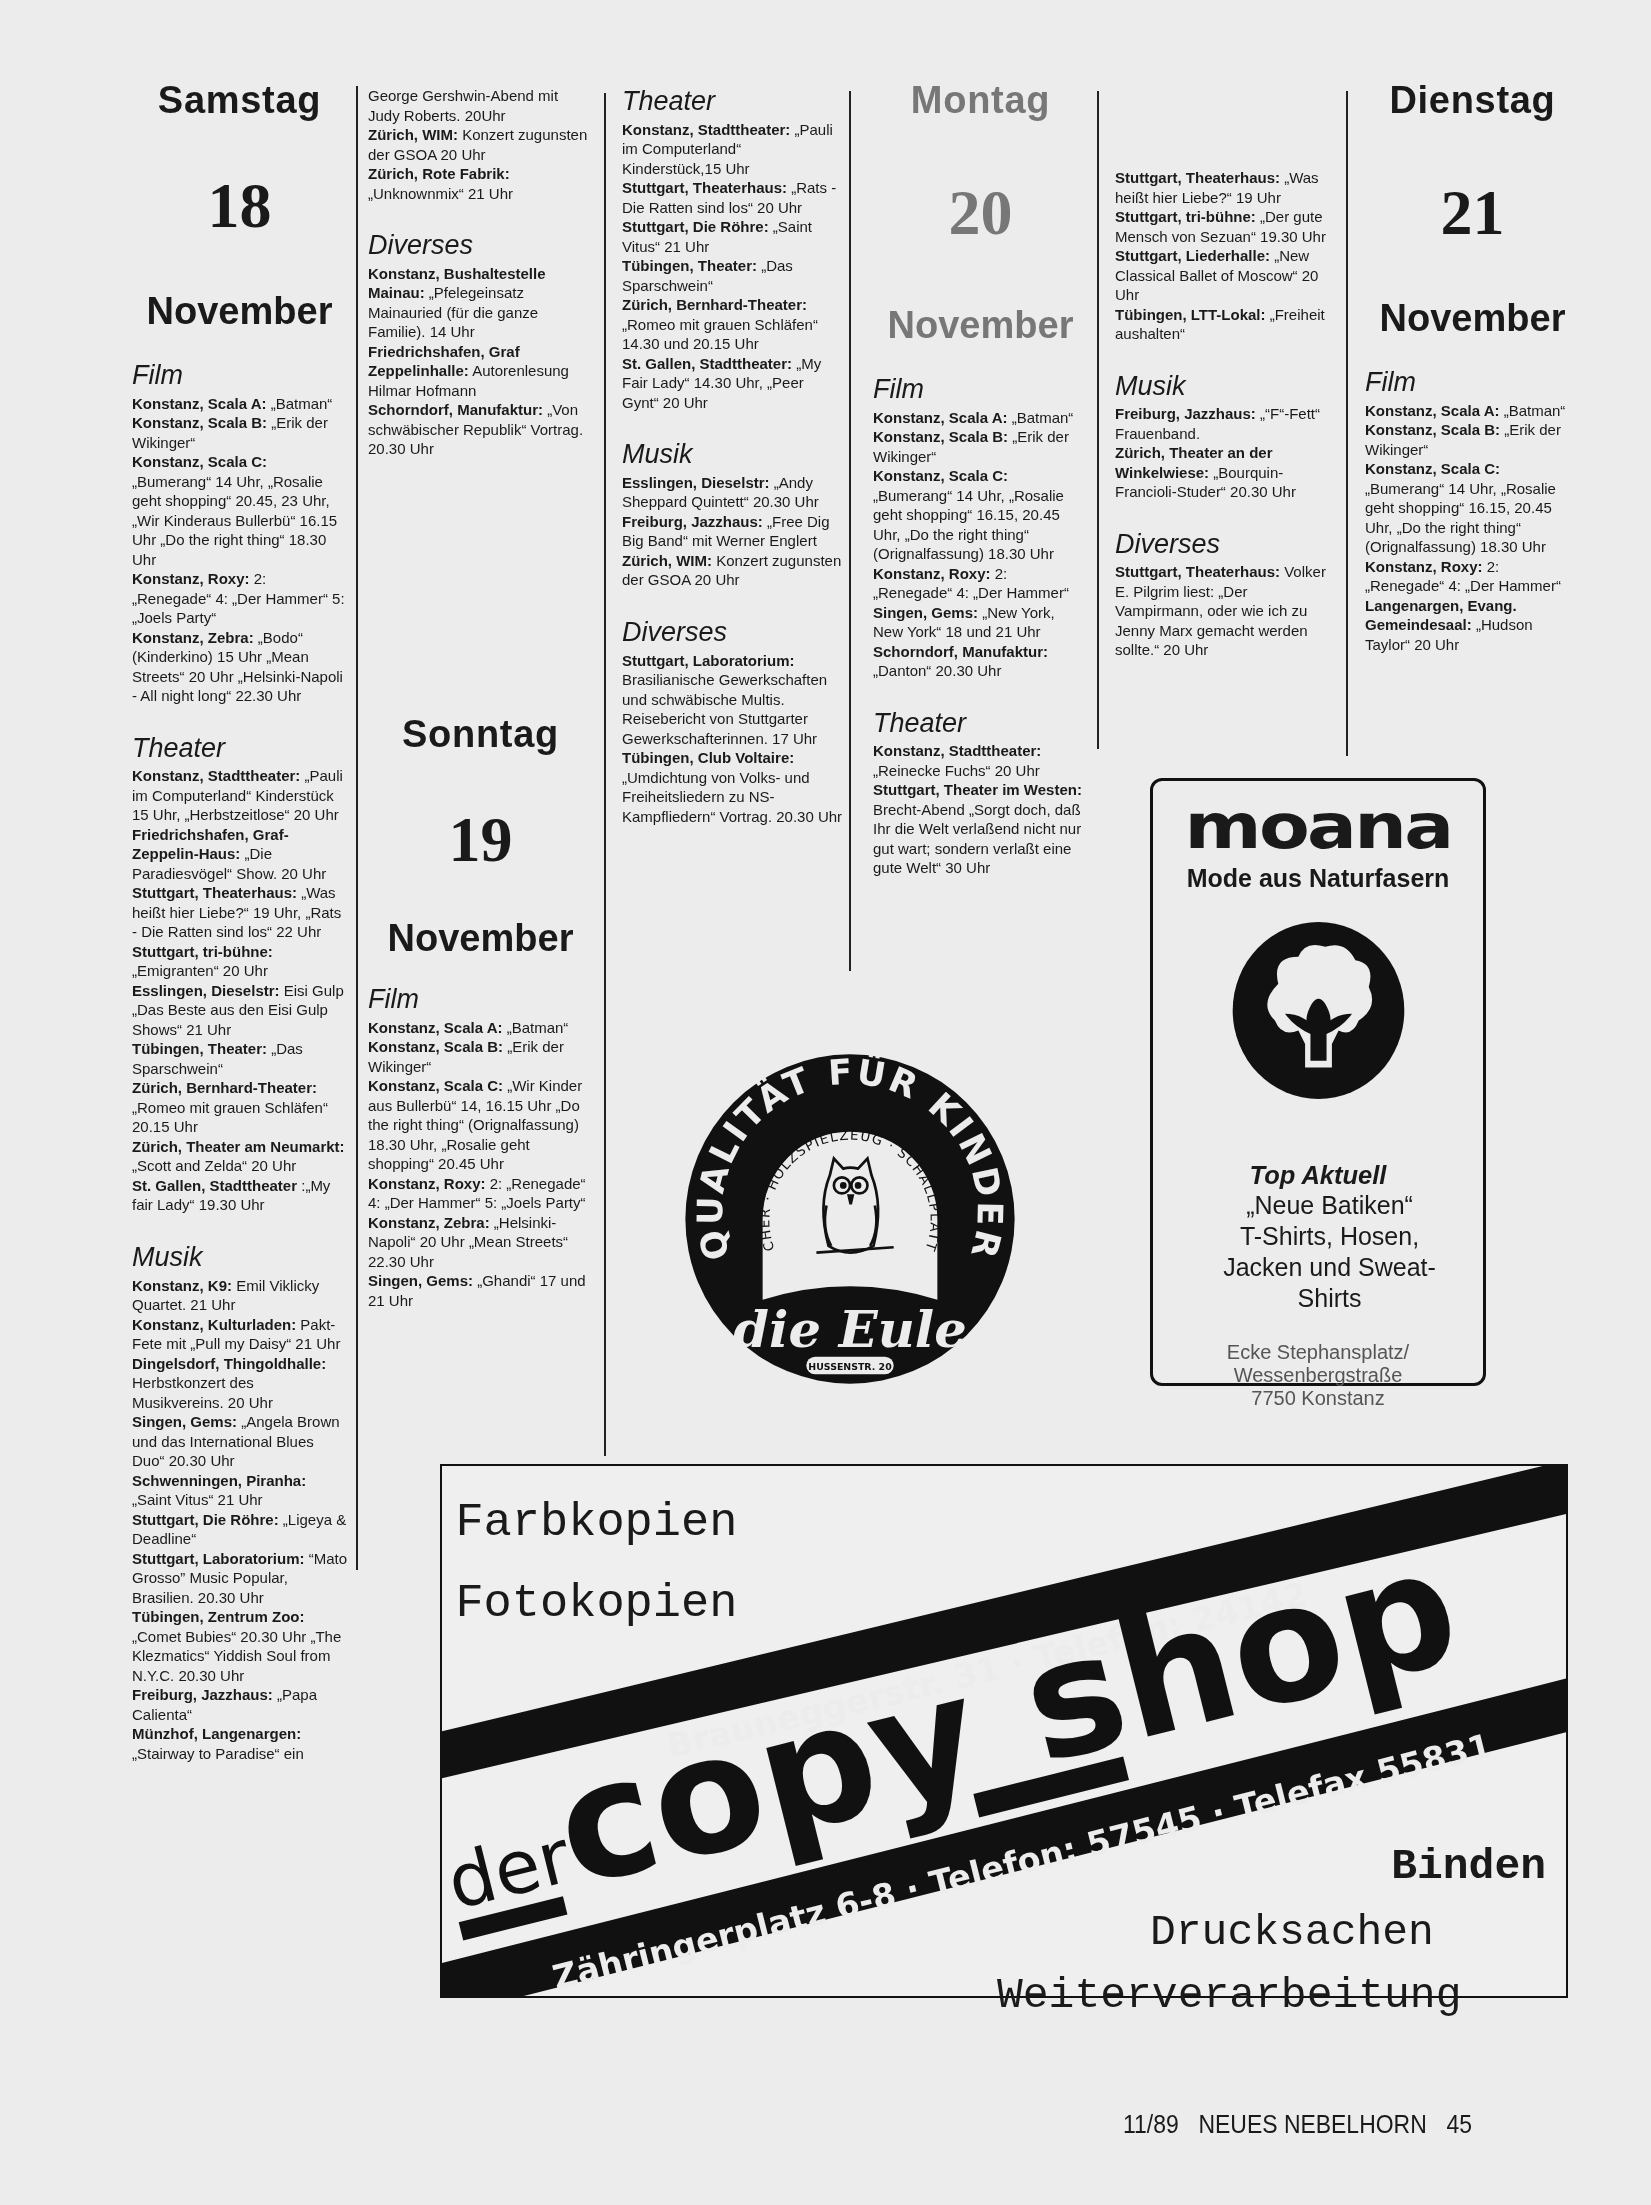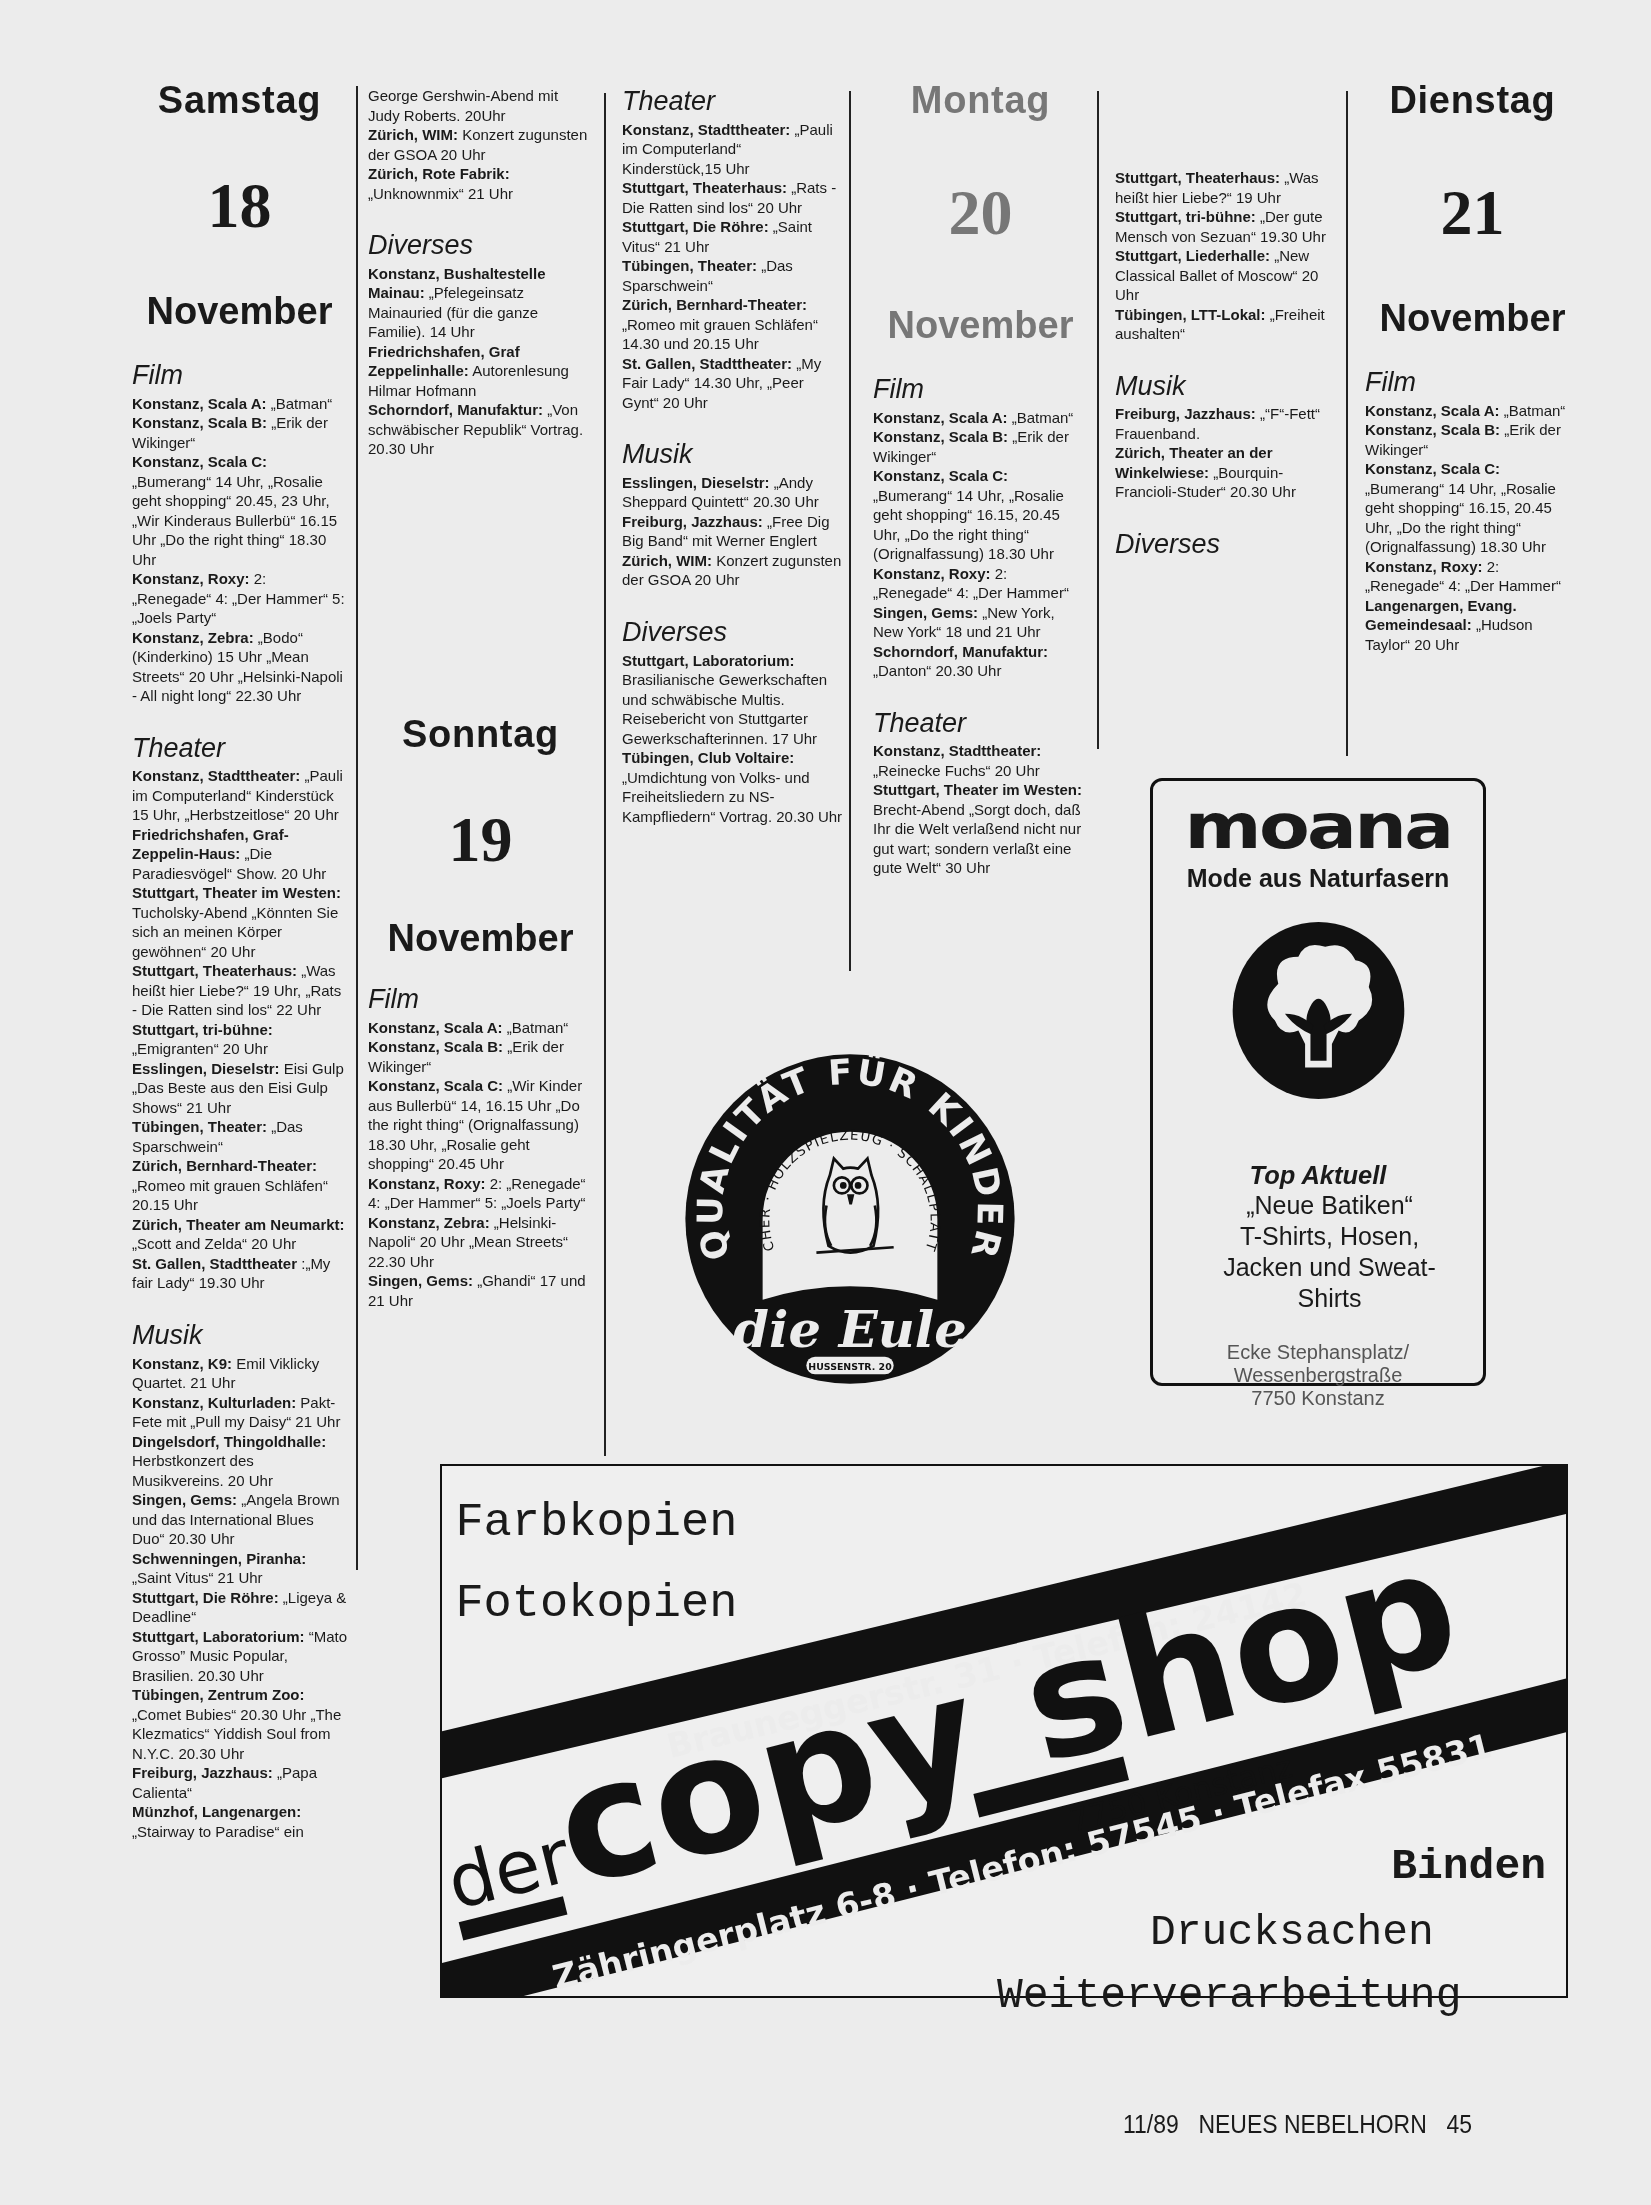--- a/index.html
+++ b/index.html
@@ -63,21 +63,20 @@
     <div style="margin-top:27px;">
         <div class="cat first">Film</div>
         <p class="entry entries-p"><b>Konstanz, Scala A:</b><span> „Batman“</span></p>
         <p class="entry entries-p"><b>Konstanz, Scala B:</b><span> „Erik der Wikinger“</span></p>
         <p class="entry entries-p"><b>Konstanz, Scala C:</b><span> „Bumerang“ 14 Uhr, „Rosalie geht shopping“ 20.45, 23 Uhr, „Wir Kinderaus Bullerbü“ 16.15 Uhr „Do the right thing“ 18.30 Uhr</span></p>
         <p class="entry entries-p"><b>Konstanz, Roxy:</b><span> 2: „Renegade“ 4: „Der Hammer“ 5: „Joels Party“</span></p>
         <p class="entry entries-p"><b>Konstanz, Zebra:</b><span> „Bodo“ (Kinderkino) 15 Uhr „Mean Streets“ 20 Uhr „Helsinki-Napoli - All night long“ 22.30 Uhr</span></p>
         <div class="cat">Theater</div>
         <p class="entry entries-p"><b>Konstanz, Stadttheater:</b><span> „Pauli im Computerland“ Kinderstück 15 Uhr, „Herbstzeitlose“ 20 Uhr</span></p>
         <p class="entry entries-p"><b>Friedrichshafen, Graf-Zeppelin-Haus:</b><span> „Die Paradiesvögel“ Show. 20 Uhr</span></p>
-        <p class="entry entries-p"><b>Stuttgart, Theater im Westen:</b><span> Tucholsky-Abend „Könnten Sie sich an meinen Körper gewöhnen“ 20 Uhr</span></p>
         <p class="entry entries-p"><b>Stuttgart, Theaterhaus:</b><span> „Was heißt hier Liebe?“ 19 Uhr, „Rats - Die Ratten sind los“ 22 Uhr</span></p>
         <p class="entry entries-p"><b>Stuttgart, tri-bühne:</b><span> „Emigranten“ 20 Uhr</span></p>
         <p class="entry entries-p"><b>Esslingen, Dieselstr:</b><span> Eisi Gulp „Das Beste aus den Eisi Gulp Shows“ 21 Uhr</span></p>
         <p class="entry entries-p"><b>Tübingen, Theater:</b><span> „Das Sparschwein“</span></p>
         <p class="entry entries-p"><b>Zürich, Bernhard-Theater:</b><span> „Romeo mit grauen Schläfen“ 20.15 Uhr</span></p>
         <p class="entry entries-p"><b>Zürich, Theater am Neumarkt:</b><span> „Scott and Zelda“ 20 Uhr</span></p>
         <p class="entry entries-p"><b>St. Gallen, Stadttheater</b><span> :„My fair Lady“ 19.30 Uhr</span></p>
         <div class="cat">Musik</div>
         <p class="entry entries-p"><b>Konstanz, K9:</b><span> Emil Viklicky Quartet. 21 Uhr</span></p>
         <p class="entry entries-p"><b>Konstanz, Kulturladen:</b><span> Pakt-Fete mit „Pull my Daisy“ 21 Uhr</span></p>
@@ -162,20 +161,21 @@
   <div class="col" style="left:1115px; top:168px; width:222px;">
     <div>
         <p class="entry entries-p"><b>Stuttgart, Theaterhaus:</b><span> „Was heißt hier Liebe?“ 19 Uhr</span></p>
         <p class="entry entries-p"><b>Stuttgart, tri-bühne:</b><span> „Der gute Mensch von Sezuan“ 19.30 Uhr</span></p>
         <p class="entry entries-p"><b>Stuttgart, Liederhalle:</b><span> „New Classical Ballet of Moscow“ 20 Uhr</span></p>
         <p class="entry entries-p"><b>Tübingen, LTT-Lokal:</b><span> „Freiheit aushalten“</span></p>
         <div class="cat">Musik</div>
         <p class="entry entries-p"><b>Freiburg, Jazzhaus:</b><span> „“F“-Fett“ Frauenband.</span></p>
         <p class="entry entries-p"><b>Zürich, Theater an der Winkelwiese:</b><span> „Bourquin-Francioli-Studer“ 20.30 Uhr</span></p>
         <div class="cat">Diverses</div>
+        <p class="entry entries-p"><b>Stuttgart, Theaterhaus:</b><span> Volker E. Pilgrim liest: „Der Vampirmann, oder wie ich zu Jenny Marx gemacht werden sollte.“ 20 Uhr</span></p>
       </div>
   </div>
 
   <div class="col" style="left:1365px; top:79px; width:215px;">
     <div class="day-head">
       <div class="dayname">Dienstag</div>
       <div class="daynum" style="margin-top:54px;">21</div>
       <div class="month" style="margin-top:47px;">November</div>
     </div>
     <div style="margin-top:27px;">

